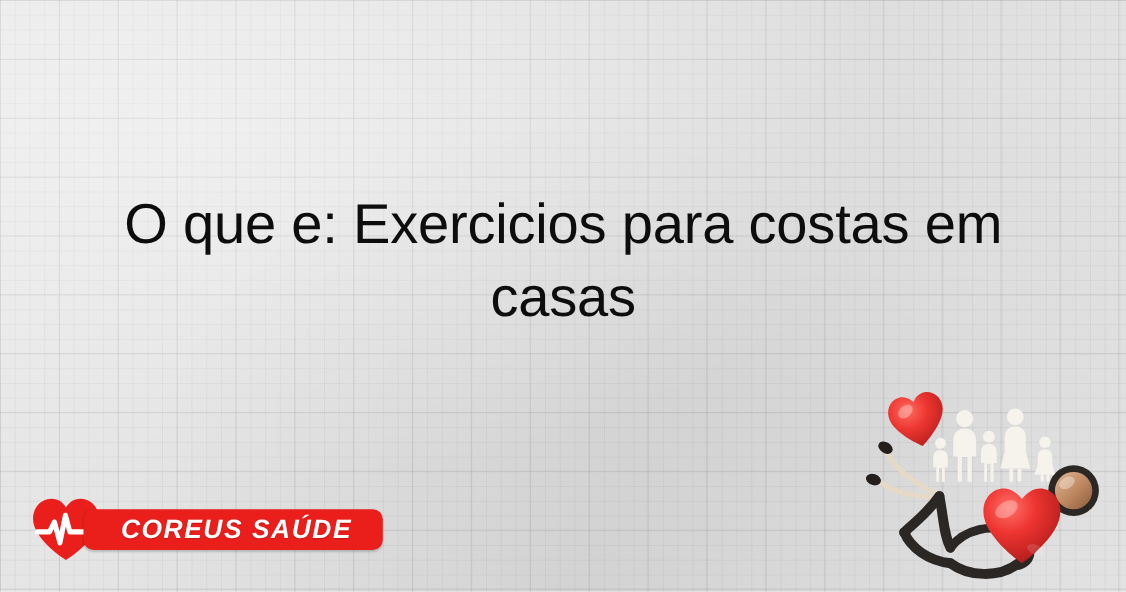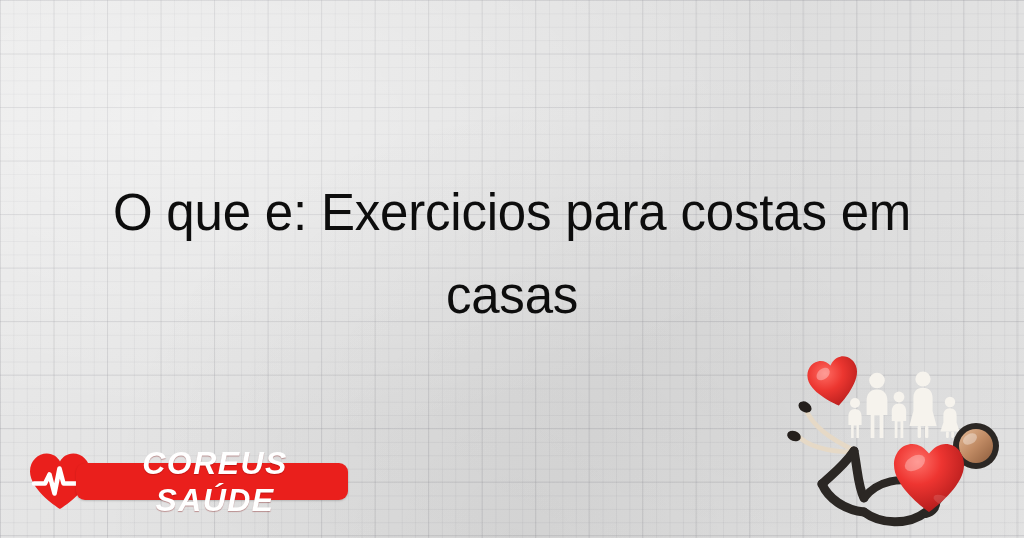--- a/index.html
+++ b/index.html
@@ -46,21 +46,21 @@
     left: 50px;
     top: 171px;
     width: 924px;
     text-align: center;
   }
   #title-text {
     margin: 0;
     font-family: "Liberation Sans", sans-serif;
     font-weight: 400;
     font-size: 51px;
-    line-height: 83px;
+    line-height: 66px;
     color: #0d0d0d;
     letter-spacing: -0.2px;
     white-space: pre-wrap;
   }
 
   
   #brand-logo {
     position: absolute;
     left: 28px;
     top: 450px;
@@ -87,21 +87,21 @@
   #brand-badge-text {
     position: absolute;
     left: 0; right: 0;
     top: 50%;
     transform: translateY(-50%);
     text-align: center;
     color: #ffffff;
     font-family: "Liberation Sans", sans-serif;
     font-weight: 700;
     font-style: italic;
-    font-size: 32px;
+    font-size: 24px;
     letter-spacing: 1.4px;
     text-shadow: 0 1px 1px rgba(120,0,0,0.35);
     padding-left: 6px;
   }
 
   
   #medical-collage {
     position: absolute;
     left: 784px;
     top: 348px;

